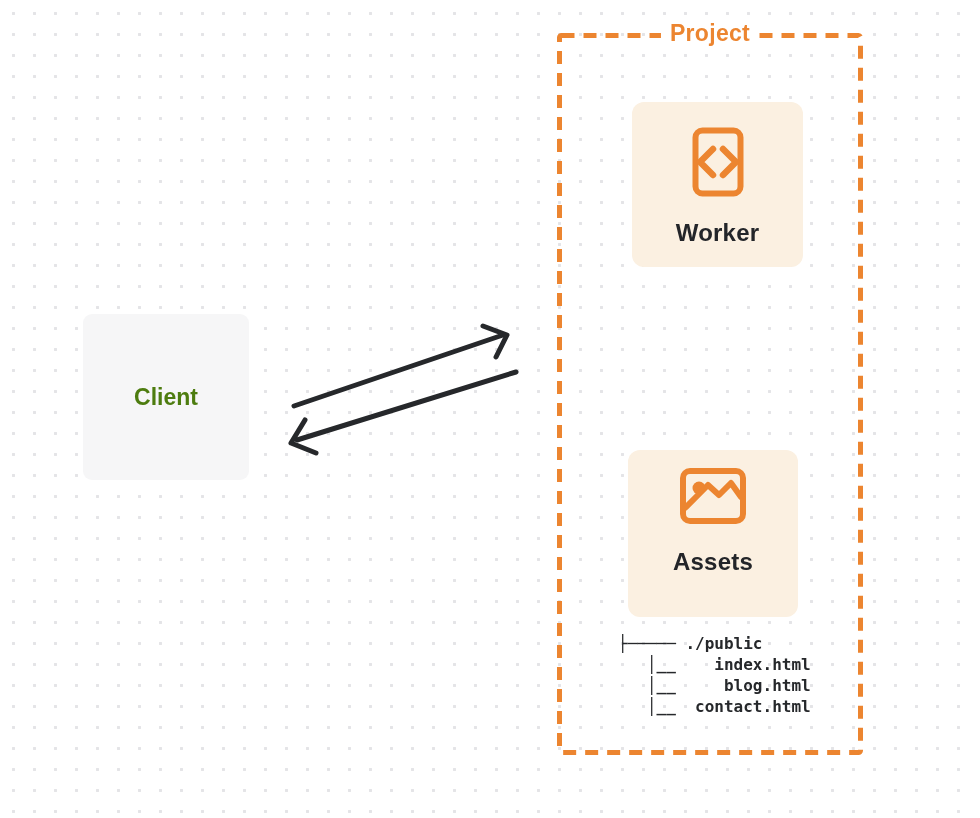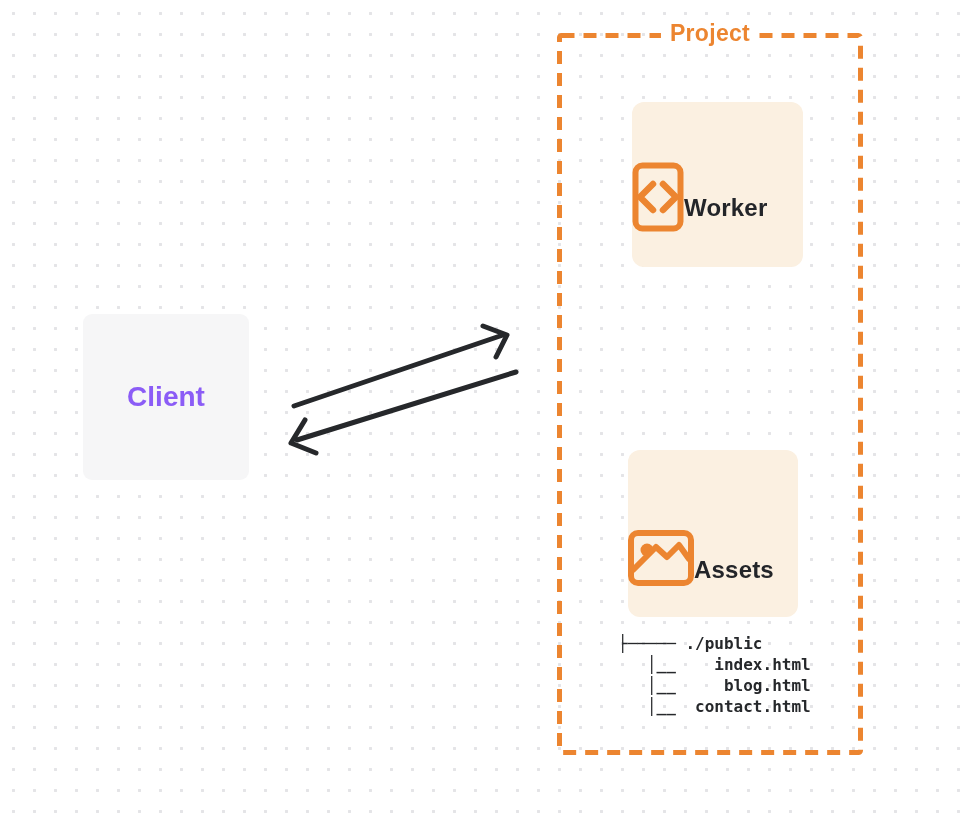--- a/index.html
+++ b/index.html
@@ -18,36 +18,36 @@
   .project-label {
     position:absolute; left:710px; top:20px; transform:translateX(-50%);
     font-size:23px; line-height:27px; font-weight:700; color:#ec8530;
     background:#ffffff; padding:0 9px; white-space:nowrap; letter-spacing:0.3px;
   }
 
   
   .card {
     position:absolute; box-sizing:border-box;
     background:#fbf0e1; border-radius:12px;
-    display:flex; flex-direction:row; align-items:center;
+    display:flex; flex-direction:column; align-items:center;
   }
   .card-worker { left:632px; top:102px; width:171px; height:165px; padding-top:25px; }
-  .card-assets { left:628px; top:450px; width:170px; height:167px; padding-top:49px; }
+  .card-assets { left:628px; top:450px; width:170px; height:167px; padding-top:18px; }
   .card-label { font-weight:700; font-size:24px; color:#232529; letter-spacing:0.2px; }
   .card-worker .card-label { margin-top:22px; }
   .card-assets .card-label { margin-top:24px; }
   .icon-wrap { display:block; line-height:0; }
 
   
   .client-box {
     position:absolute; left:83px; top:314px; width:166px; height:166px;
     background:#f6f6f7; border-radius:9px;
     display:flex; align-items:center; justify-content:center;
   }
-  .client-label { font-weight:700; font-size:28px; color:#8b5cf6;text-align:right; }
+  .client-label { font-weight:700; font-size:23px; color:#4d7c0f;text-align:right; }
 
   
   .request-label {
     position:absolute; left:390px; top:288px; transform:translateX(-50%);
     font-weight:700; font-size:19px; color:#26282b; white-space:nowrap;
   }
 
   
   .file-tree {
     position:absolute; left:606px; top:621px; margin:12px;

